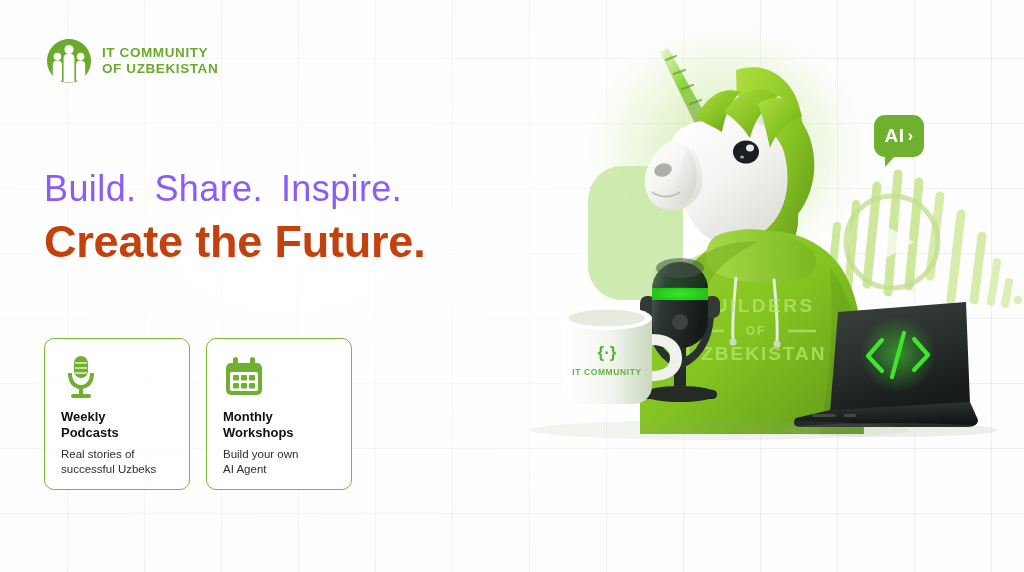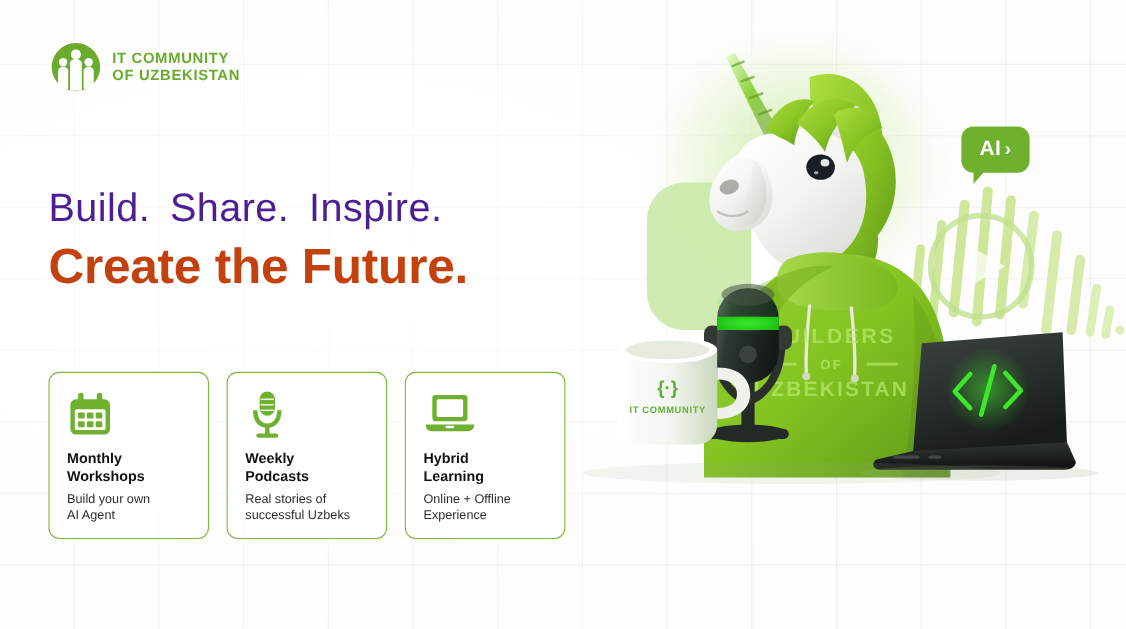--- a/index.html
+++ b/index.html
@@ -32,21 +32,21 @@
   .logo { position: absolute; left: 46px; top: 38px; display: flex; align-items: center; gap: 10px; }
   .logo-mark { width: 46px; height: 46px; flex: none; }
   .logo-text { line-height: 1.16; }
   .logo-text div {
     font-size: 13.5px; font-weight: bold; color: #6aab2c;
     letter-spacing: 0.6px;
   }
   
   .headline { position: absolute; left: 44px; top: 168px; }
   .headline .l1 {
-    font-size: 36px; font-weight: 300; color: #4c1d95;
+    font-size: 36px; font-weight: 300; color: #8b5cf6;
     letter-spacing: 0.4px; white-space: nowrap;
   }
   .headline .l1 span { margin-right: 18px; }
   .headline .l2 {
     font-size: 45px; font-weight: bold; color: #c2410c;
     letter-spacing: -0.2px; margin-top: 6px; white-space: nowrap;
   }
   
   .cards { position: absolute; left: 44px; top: 338px; display: flex; gap: 16px; }
   .card {
@@ -64,21 +64,21 @@
   }
   .card-desc {
     font-size: 11.5px; color: #2d2d2d; line-height: 1.3;
     white-space: pre-line;
   }
   
   .art { position: absolute; left: 500px; top: 0; width: 524px; height: 572px; }
   .art svg { position: absolute; left: 0; top: 0; }
   .ai-badge {
     position: absolute; left: 374px; top: 115px;
-    width: 62px; height: 42px;
+    width: 50px; height: 42px;
     background: #6fb12e; border-radius: 11px;
     display: flex; align-items: center; justify-content: center;
     gap: 3px;
     color: #fff; font-size: 19px; font-weight: bold;
     letter-spacing: 0.5px;
   }
   .ai-badge::after {
     content: ""; position: absolute; left: 11px; bottom: -10px;
     width: 0; height: 0;
     border-left: 10px solid #6fb12e;
@@ -345,20 +345,40 @@
   </div>
 
   <div class="headline">
     <div class="l1">
       <span>Build.</span><span>Share.</span><span>Inspire.</span>
     </div>
     <div class="l2">Create the Future.</div>
   </div>
 
   <div class="cards">
+
+    <div class="card">
+      <div class="card-icon">
+        <svg width="40" height="44" viewBox="0 0 40 44">
+          <rect x="13" y="1" width="14" height="22" rx="7" fill="#6fb12e"></rect>
+          <g stroke="#ffffff" stroke-width="1.4" opacity="0.85">
+            <line x1="14" y1="8" x2="26" y2="8"></line>
+            <line x1="14" y1="13" x2="26" y2="13"></line>
+            <line x1="14" y1="18" x2="26" y2="18"></line>
+          </g>
+          <path d="M7 18 C7 29 13 34 20 34 C27 34 33 29 33 18 L29 18 C29 26 25 30 20 30 C15 30 11 26 11 18 Z" fill="#6fb12e"></path>
+          <rect x="18" y="32" width="4" height="8" fill="#6fb12e"></rect>
+          <rect x="10" y="39" width="20" height="4" rx="2" fill="#6fb12e"></rect>
+        </svg>
+      </div>
+      <div class="card-title">Weekly
+Podcasts</div>
+      <div class="card-desc">Real stories of
+successful Uzbeks</div>
+    </div>
 
     <div class="card">
       <div class="card-icon">
         <svg width="42" height="44" viewBox="0 0 42 44">
           <rect x="10" y="2" width="5" height="12" rx="2.5" fill="#6fb12e"></rect>
           <rect x="27" y="2" width="5" height="12" rx="2.5" fill="#6fb12e"></rect>
           <rect x="3" y="8" width="36" height="32" rx="5" fill="#6fb12e"></rect>
           <rect x="7" y="17" width="28" height="19" rx="2" fill="#ffffff"></rect>
           <g fill="#6fb12e">
             <rect x="10" y="20" width="6" height="5.5" rx="1"></rect>
@@ -369,49 +389,15 @@
             <rect x="26" y="28" width="6" height="5.5" rx="1"></rect>
           </g>
         </svg>
       </div>
       <div class="card-title">Monthly
 Workshops</div>
       <div class="card-desc">Build your own
 AI Agent</div>
     </div>
 
-    <div class="card">
-      <div class="card-icon">
-        <svg width="40" height="44" viewBox="0 0 40 44">
-          <rect x="13" y="1" width="14" height="22" rx="7" fill="#6fb12e"></rect>
-          <g stroke="#ffffff" stroke-width="1.4" opacity="0.85">
-            <line x1="14" y1="8" x2="26" y2="8"></line>
-            <line x1="14" y1="13" x2="26" y2="13"></line>
-            <line x1="14" y1="18" x2="26" y2="18"></line>
-          </g>
-          <path d="M7 18 C7 29 13 34 20 34 C27 34 33 29 33 18 L29 18 C29 26 25 30 20 30 C15 30 11 26 11 18 Z" fill="#6fb12e"></path>
-          <rect x="18" y="32" width="4" height="8" fill="#6fb12e"></rect>
-          <rect x="10" y="39" width="20" height="4" rx="2" fill="#6fb12e"></rect>
-        </svg>
-      </div>
-      <div class="card-title">Weekly
-Podcasts</div>
-      <div class="card-desc">Real stories of
-successful Uzbeks</div>
-    </div>
-
-    <div class="card">
-      <div class="card-icon">
-        <svg width="48" height="42" viewBox="0 0 48 42">
-          <rect x="8" y="4" width="32" height="24" rx="3" fill="#6fb12e"></rect>
-          <rect x="12" y="8" width="24" height="16" rx="1.5" fill="#ffffff"></rect>
-          <path d="M2 31 h44 c0 4 -2 6 -6 6 h-32 c-4 0 -6 -2 -6 -6 Z" fill="#6fb12e"></path>
-          <rect x="20" y="32" width="8" height="2.4" rx="1.2" fill="#ffffff"></rect>
-        </svg>
-      </div>
-      <div class="card-title">Hybrid
-Learning</div>
-      <div class="card-desc">Online + Offline
-Experience</div>
-    </div>
 
   </div>
 </div>
 
 </body></html>

